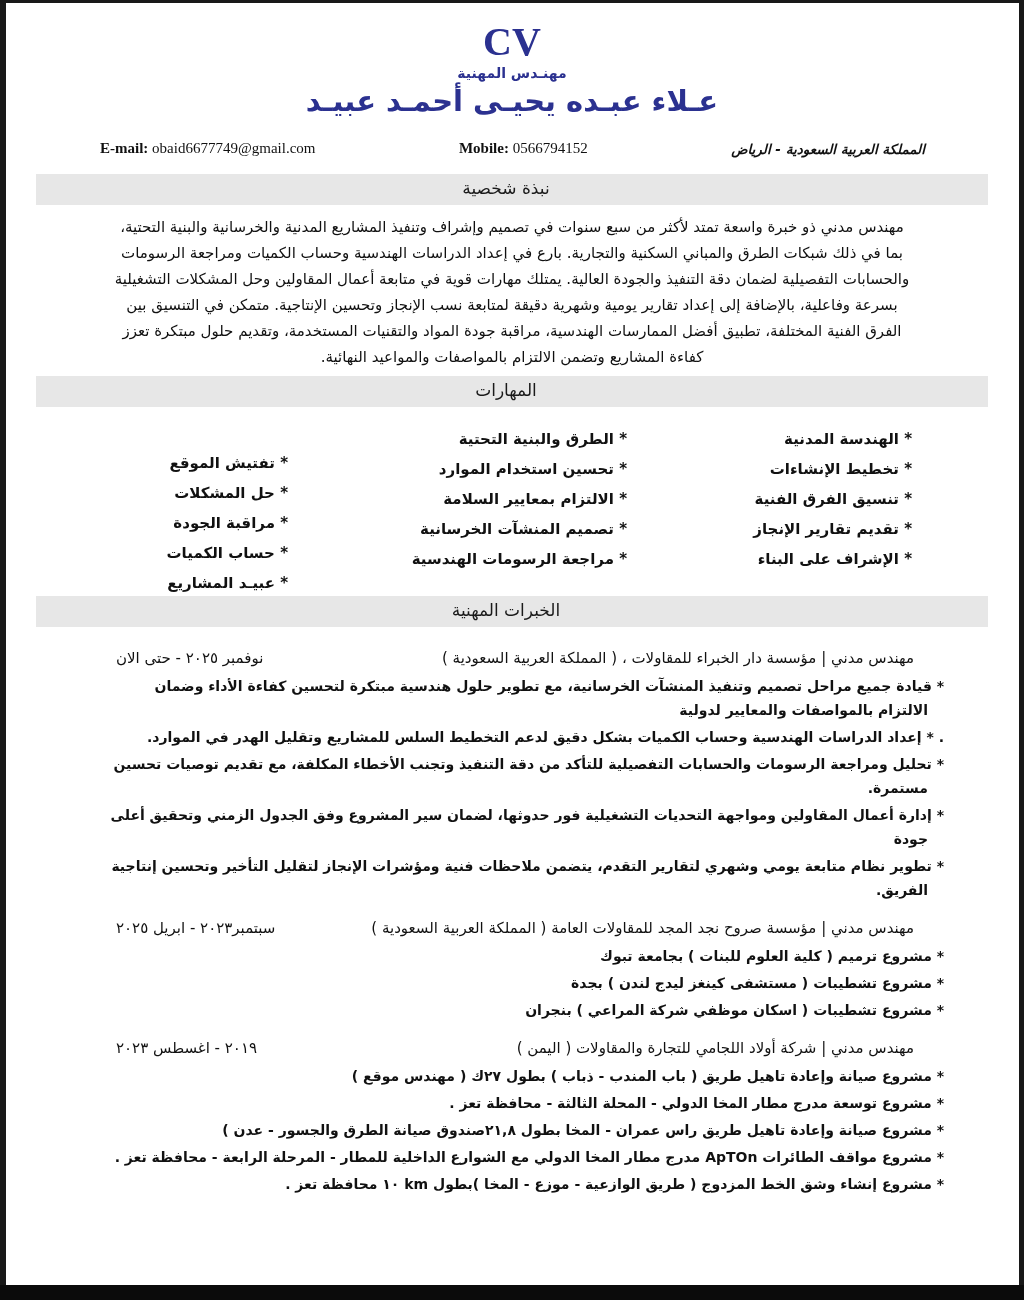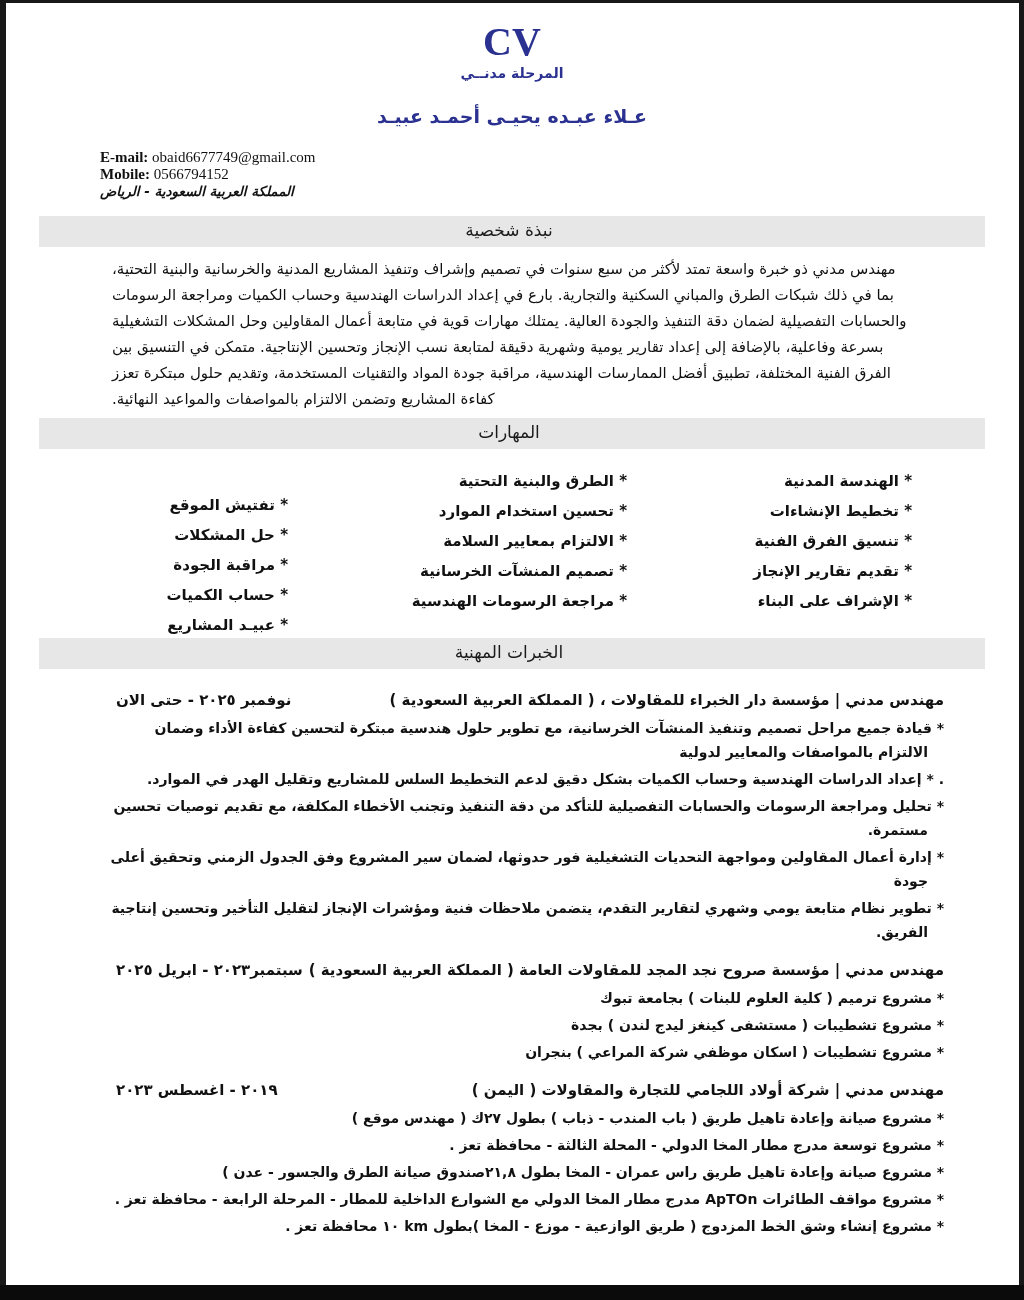--- a/index.html
+++ b/index.html
@@ -22,67 +22,66 @@
   .header{text-align:center;padding-top:22px;}
   .cv-title{
     font-family:"Liberation Serif","DejaVu Serif",serif;
     font-weight:bold;font-size:40px;line-height:1.0;
     color:#2b3190;
   }
   .cv-subtitle{
     font-size:14px;font-weight:bold;color:#2b3190;margin-top:3px;
   }
   .cv-name{
-    font-size:19px;font-weight:bold;color:#2b3190;margin-top:24px;
+    font-size:29px;font-weight:bold;color:#2b3190;margin-top:3px;
   }
 
   
   .contact{
-    display:flex;justify-content:space-between;align-items:flex-start;
+    display:flex;justify-content:space-between;align-items:center;
     margin-top:22px;padding:0 99px 0 100px;
     font-family:"Liberation Serif","DejaVu Sans",serif;
     font-size:15px;
-    flex-direction:column;
   }
   .contact b{font-weight:bold;}
   .contact .loc{font-family:"DejaVu Sans",sans-serif;font-size:13.5px;font-weight:bold;direction:rtl;font-style:italic;}
 
   
   .section-bar{
     width:940px;margin:0 auto;background:#e7e7e7;
     text-align:center;font-size:17px;color:#1a1a1a;
-    padding:4px 6px 7px 0;direction:rtl;
+    padding:4px 12px 7px 0;direction:rtl;
   }
   .bar-summary{margin-top:17px;}
   .bar-skills{margin-top:6px;}
   .bar-exp{margin-top:14px;}
 
   
   .summary{
     width:800px;height:156px;margin:9px auto 0;
-    direction:rtl;text-align:left;
+    direction:rtl;text-align:center;
     font-size:15px;line-height:26px;color:#101010;
   }
 
   
   .skills-grid{
     width:800px;height:158px;margin:17px auto 0;
     display:flex;direction:rtl;
     font-weight:bold;font-size:15px;line-height:30px;
   }
   .skills-col{text-align:right;direction:rtl;}
   .skills-col-1{width:30%;}
   .skills-col-2{width:38%;padding-left:0;box-sizing:border-box;padding-right:45px;}
   .skills-col-3{width:32%;box-sizing:border-box;padding-right:80px;margin-top:24px;}
 
   
   .job-head{
     display:flex;justify-content:space-between;align-items:baseline;
-    padding:0 80px 0 112px;
-    font-weight:bold;font-size:15px;
+    padding:0 110px 0 112px;
+    font-weight:normal;font-size:15px;
   }
   .job1 .job-head{margin-top:22px;}
   .job-title{direction:rtl;text-align:right;}
   .job-dates{direction:rtl;white-space:nowrap;padding-left:4px;}
   .bullets{
     direction:rtl;
     margin:7px 80px 0 110px;
     font-weight:bold;font-size:14px;line-height:24px;
   }
   .bullet{padding-right:16px;text-indent:-16px;margin-bottom:3px;}
@@ -91,21 +90,21 @@
 </head>
 <body>
 
 <div class="edge edge-top"></div>
 <div class="edge edge-left"></div>
 <div class="edge edge-right"></div>
 <div class="edge edge-bottom"></div>
 
 <div class="header">
   <div class="cv-title">CV</div>
-  <div class="cv-subtitle">المرحلة مدنــي</div>
+  <div class="cv-subtitle">مهنـدس المهنية</div>
   <div class="cv-name">عـلاء عبـده يحيـى أحمـد عبيـد</div>
 </div>
 
 <div class="contact">
   <span>
     <b>E-mail:</b>
     <span>obaid6677749@gmail.com</span>
   </span>
   <span>
     <b>Mobile:</b>

